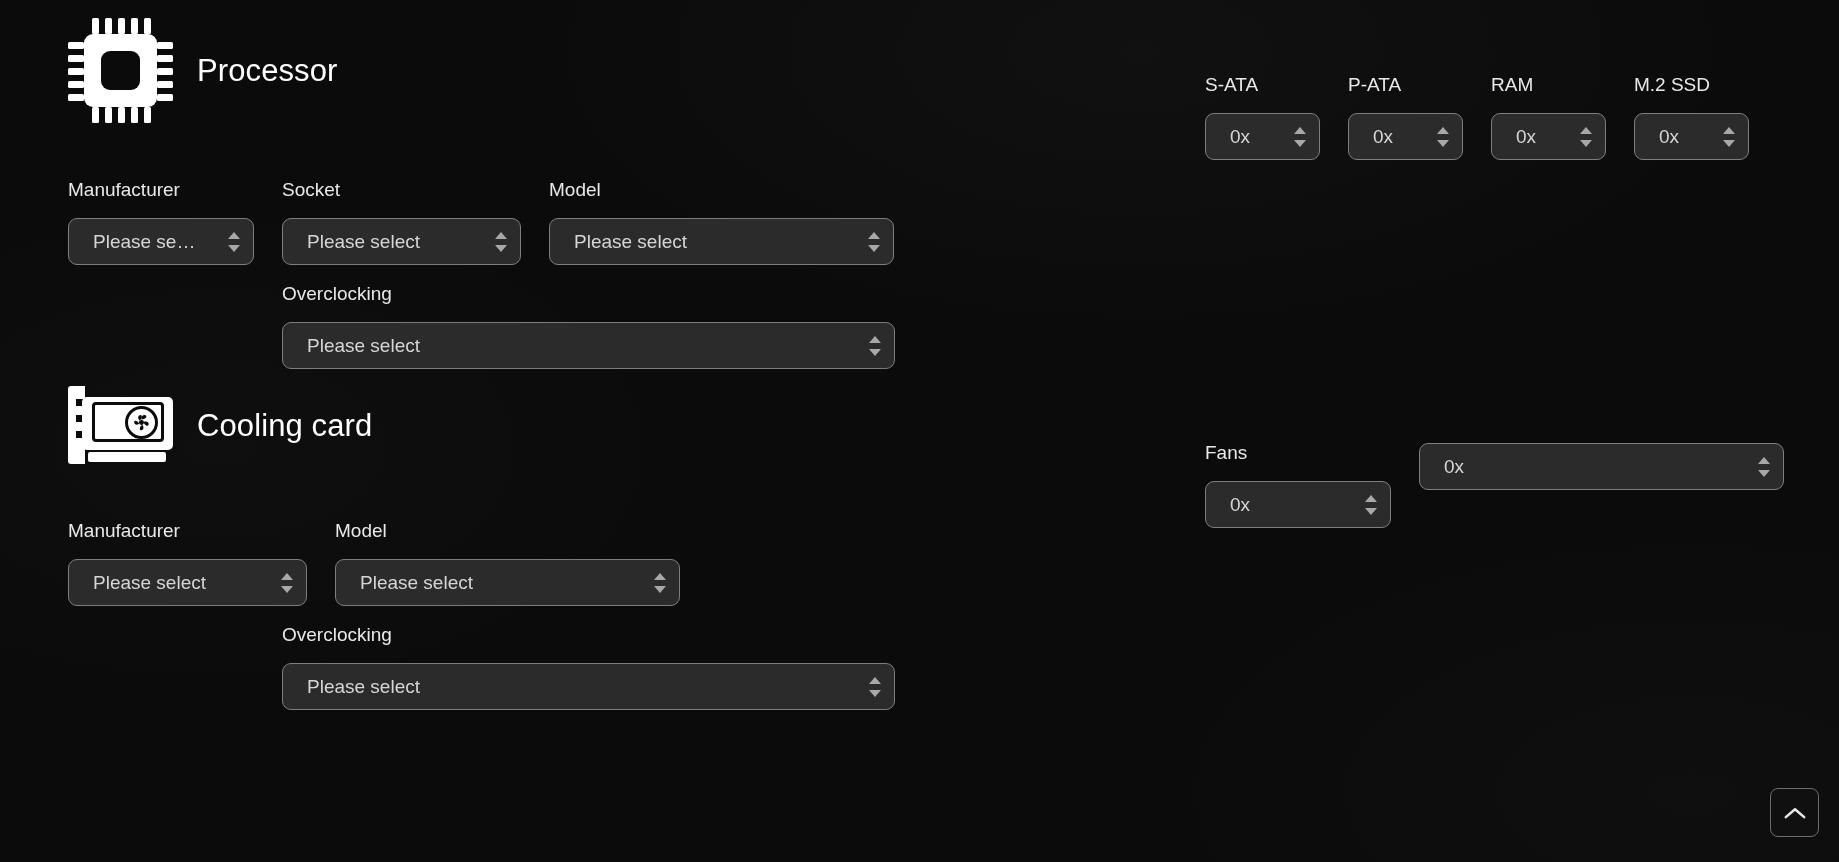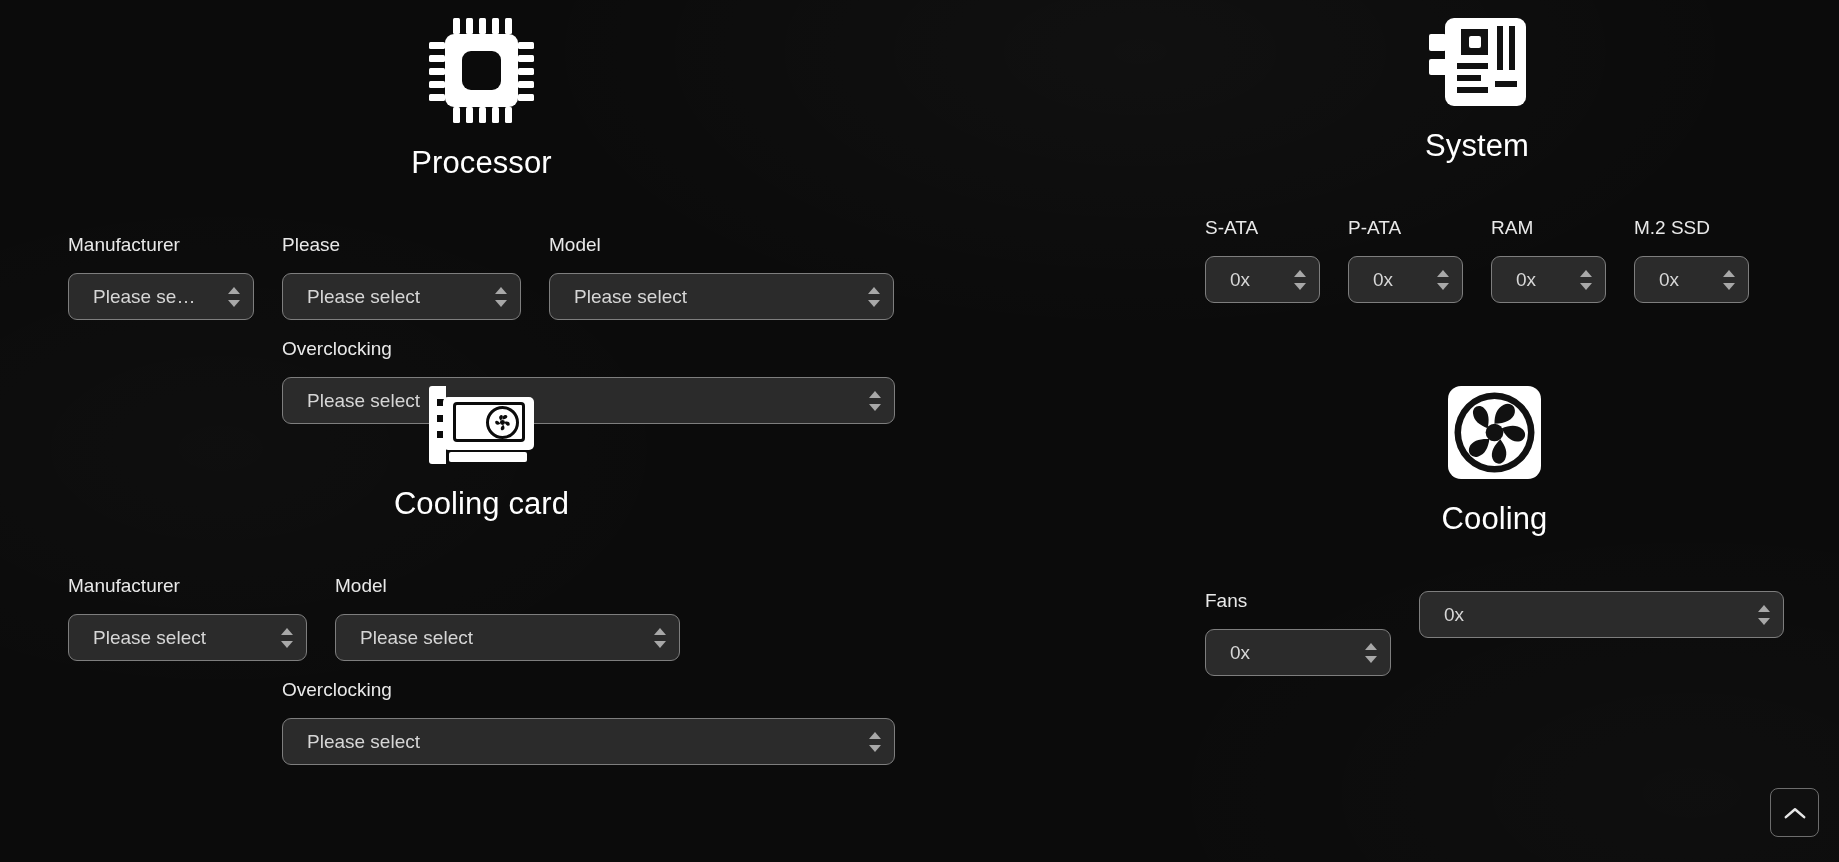--- a/index.html
+++ b/index.html
@@ -40,21 +40,20 @@
     top: 0;
   }
   .col-left  { left: 68px;   width: 1060px; }
   .col-right { left: 1205px; width: 600px; }
 
   
   .section-head {
     display: flex;
     align-items: center;
     gap: 24px;
-    flex-direction: column;
   }
   .section-title {
     font-size: 31px;
     font-weight: 400;
     color: #ffffff;
     letter-spacing: 0.1px;
     line-height: 1;
     white-space: nowrap;
   }
   .icon-box { flex: none; }
@@ -288,21 +287,21 @@
           <div class="select w-small">
             <span class="select-value">Please se…</span>
             <span class="spinner">
               <i class="up"></i>
                 <i class="down"></i>
             </span>
           </div>
         </div>
 
         <div class="field">
-          <div class="field-label">Please</div>
+          <div class="field-label">Socket</div>
           <div class="select w-med">
             <span class="select-value">Please select</span>
             <span class="spinner">
               <i class="up"></i>
                 <i class="down"></i>
             </span>
           </div>
         </div>
 
         <div class="field">
@@ -390,42 +389,20 @@
               <i class="down"></i>
           </span>
         </div>
       </div>
     </div>
   </div>
 
   <div class="column col-right">
 
     <div class="sec-sys">
-      <div class="section-head">
-        <div class="icon-box">
-          <div class="mb-icon">
-            <div class="mb-board"></div>
-
-            <div class="mb-side" style="left:0;top:16px;width:17px;height:17px;"></div>
-            <div class="mb-side" style="left:0;top:41px;width:20px;height:16px;"></div>
-
-            <div class="mb-part" style="left:32px;top:11px;width:27px;height:26px;"></div>
-            <div class="mb-side" style="left:40px;top:18px;width:12px;height:12px;"></div>
-
-            <div class="mb-part" style="left:68px;top:8px;width:6px;height:44px;"></div>
-            <div class="mb-part" style="left:80px;top:8px;width:6px;height:44px;"></div>
-
-            <div class="mb-part" style="left:28px;top:45px;width:31px;height:6px;"></div>
-            <div class="mb-part" style="left:28px;top:57px;width:24px;height:6px;"></div>
-            <div class="mb-part" style="left:28px;top:69px;width:31px;height:6px;"></div>
-            <div class="mb-part" style="left:66px;top:63px;width:22px;height:6px;"></div>
-          </div>
-        </div>
-        <div class="section-title">System</div>
-      </div>
 
       <div class="field-row row-1">
         <div class="field">
           <div class="field-label">S-ATA</div>
           <div class="select w-tiny">
             <span class="select-value">0x</span>
             <span class="spinner">
               <i class="up"></i>
                 <i class="down"></i>
             </span>
@@ -461,38 +438,20 @@
             <span class="spinner">
               <i class="up"></i>
                 <i class="down"></i>
             </span>
           </div>
         </div>
       </div>
     </div>
 
     <div class="sec-cool">
-      <div class="section-head">
-        <div class="icon-box">
-          <div class="fan-icon">
-            <svg width="93" height="93" viewBox="0 0 100 100">
-              <g fill="#111111">
-                <path d="M50 7a43 43 0 1 0 0 86 43 43 0 0 0 0-86zm0 7a36 36 0 1 1 0 72 36 36 0 0 1 0-72z"></path>
-                <circle cx="50" cy="50" r="9.5"></circle>
-                <path d="M50 40.5c0-9.5 2.4-16.6 10-20.4 6.6-3.3 13.2 1.4 11.8 8.6-1.4 7.4-10.3 11.6-21.8 11.8z"></path>
-                <path d="M57.6 45.7c8.7-3.8 16.2-4.4 22.3.6 5.3 4.4 3.3 12.1-3.8 13.3-7.4 1.3-14.2-5.6-18.5-13.9z"></path>
-                <path d="M56.3 57.3c5.7 7.6 8.3 14.6 5 21.7-2.9 6.2-10.8 6-13.4-.8-2.7-7 2.4-15 8.4-20.9z"></path>
-                <path d="M44.5 57c-1.3 9.4-4.4 16.1-11.9 18.7-6.5 2.3-12.1-3.2-9.5-10 2.7-7.1 12-9.3 21.4-8.7z"></path>
-                <path d="M42.6 45.3c-8.9-3.3-14.8-7.8-15.7-15.7-.8-6.8 6.2-10.6 11.7-5.9 5.8 4.9 5.9 14.1 4 21.6z"></path>
-              </g>
-            </svg>
-          </div>
-        </div>
-        <div class="section-title">Cooling</div>
-      </div>
 
       <div class="field-row row-1">
         <div class="field">
           <div class="field-label">Fans</div>
           <div class="select w-small">
             <span class="select-value">0x</span>
             <span class="spinner">
               <i class="up"></i>
                 <i class="down"></i>
             </span>

